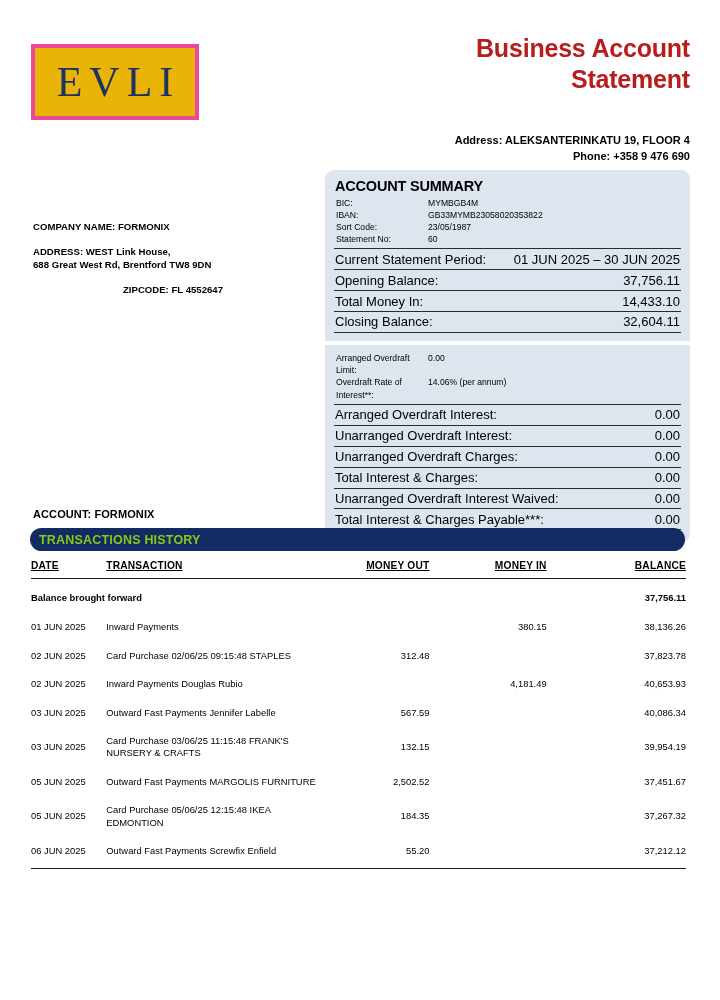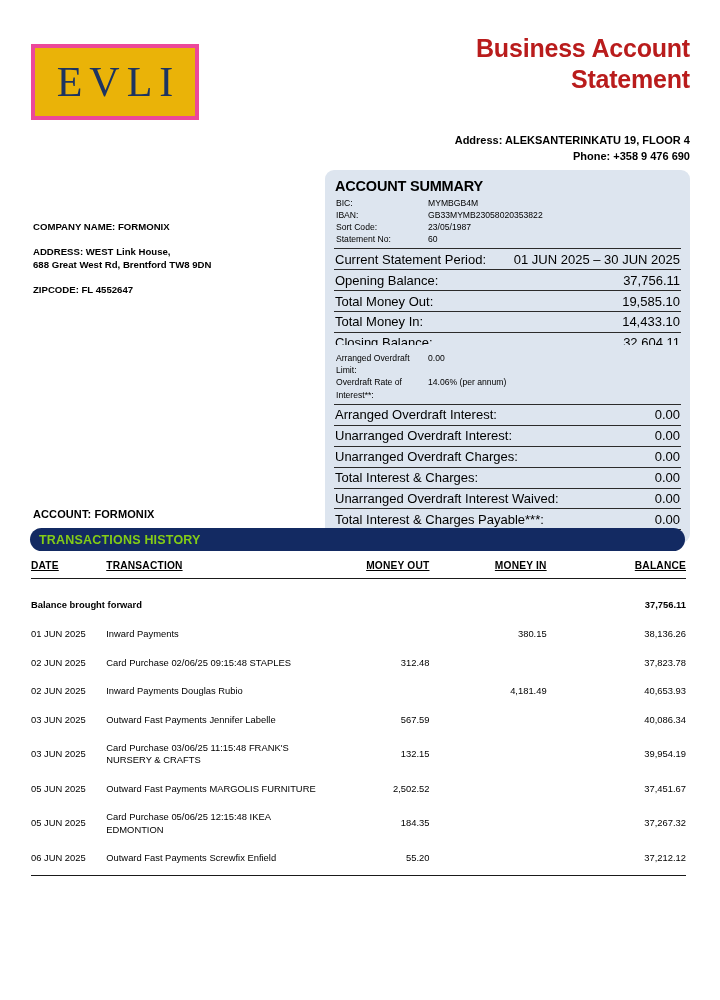--- a/index.html
+++ b/index.html
@@ -68,21 +68,21 @@
   .company-block {
     position: absolute;
     left: 33px;
     top: 221px;
     width: 280px;
     font-size: 9.6px;
     font-weight: bold;
     line-height: 1.35;
   }
   .company-block .grp { margin-bottom: 12px; }
-  .company-block .grp:last-child { margin-bottom: 10px; }
+  .company-block .grp:last-child { margin-bottom: 10px; text-align: center; }
 
   
   .panel {
     position: absolute;
     left: 325px;
     width: 365px;
     background: #dde5ef;
     box-sizing: border-box;
     padding: 7px 9px 8px 9px;
   }
@@ -173,21 +173,21 @@
     vertical-align: bottom;
     text-decoration: underline;
   }
   .tx-table tbody td {
     padding: 8px 0 8px 0;
     vertical-align: middle;
     line-height: 1.32;
   }
   .tx-table tbody tr.brought td {
     font-weight: bold;
-    padding-top: 20px;
+    padding-top: 13px;
     padding-bottom: 9px;
   }
   .tx-table tbody tr.last-row td {
     border-bottom: 1.6px solid #1a1a1a;
     padding-bottom: 11px;
   }
 
   .col-date   { width: 78px;  text-align: left; }
   .col-desc   { width: 235px; text-align: left; padding-left: 2px !important; }
   .col-out    { width: 110px; text-align: right; padding-right: 14px !important; }
@@ -247,24 +247,20 @@
       </div>
     </div>
   <div class="line-table" id="summary-rows">
       <div class="line-row">
         <span class="lbl">Current Statement Period:</span>
         <span class="val">01 JUN 2025 – 30 JUN 2025</span>
       </div>
       <div class="line-row">
         <span class="lbl">Opening Balance:</span>
         <span class="val">37,756.11</span>
-      </div>
-      <div class="line-row">
-        <span class="lbl">Total Money Out:</span>
-        <span class="val">19,585.10</span>
       </div>
       <div class="line-row">
         <span class="lbl">Total Money In:</span>
         <span class="val">14,433.10</span>
       </div>
       <div class="line-row">
         <span class="lbl">Closing Balance:</span>
         <span class="val">32,604.11</span>
       </div>
     </div>

